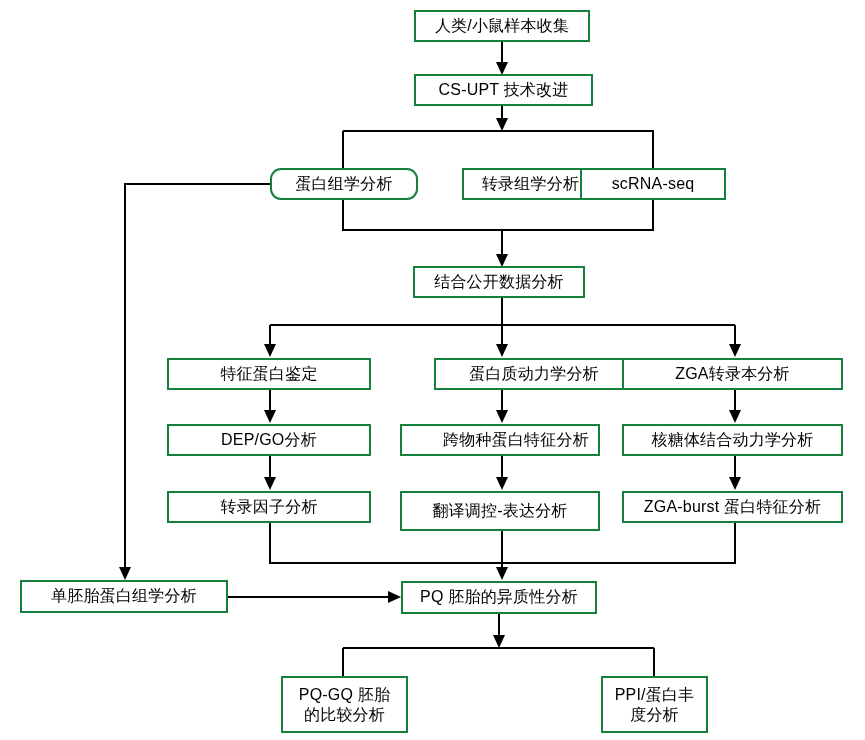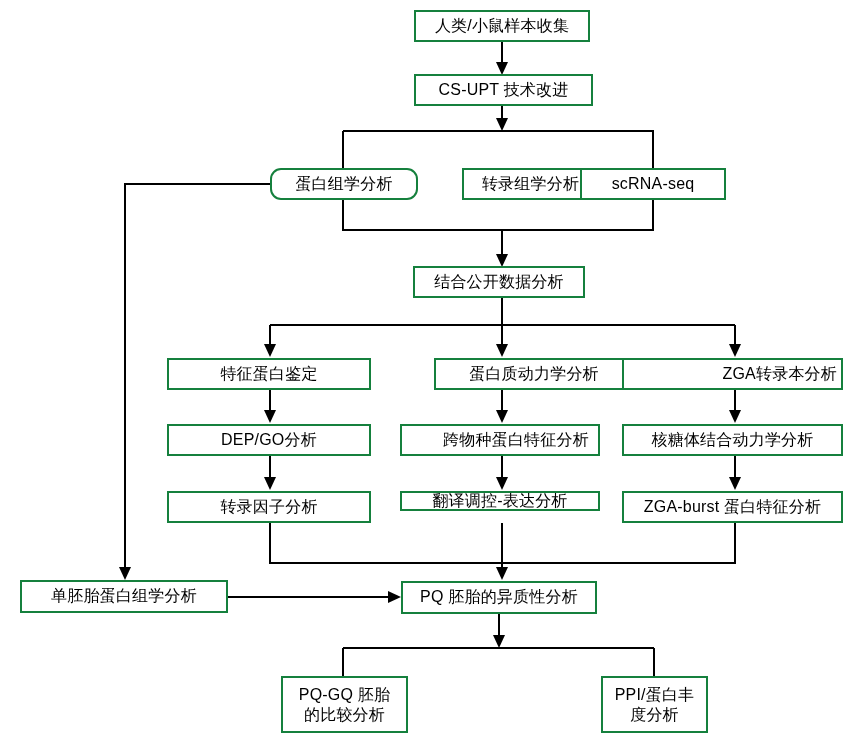--- a/index.html
+++ b/index.html
@@ -202,25 +202,25 @@
   </div>
 
   <div class="node" style="left:418px;top:358px;width:200px;height:32px;margin-left:16px;">
     <span class="label">蛋白质动力学分析</span>
   </div>
 
   <div class="node" style="left:400px;top:424px;width:200px;height:32px;padding-left:32px;">
     <span class="label">跨物种蛋白特征分析</span>
   </div>
 
-  <div class="node" style="left:400px;top:491px;width:200px;height:20px;">
+  <div class="node" style="left:400px;top:491px;width:200px;height:40px;">
     <span class="label">翻译调控-表达分析</span>
   </div>
 
-  <div class="node" style="left:622px;top:358px;width:221px;height:32px;justify-content:flex-end;">
+  <div class="node" style="left:622px;top:358px;width:221px;height:32px;">
     <span class="label">ZGA转录本分析</span>
   </div>
 
   <div class="node" style="left:622px;top:424px;width:221px;height:32px;">
     <span class="label">核糖体结合动力学分析</span>
   </div>
 
   <div class="node" style="left:622px;top:491px;width:221px;height:32px;">
     <span class="label">ZGA-burst 蛋白特征分析</span>
   </div>

